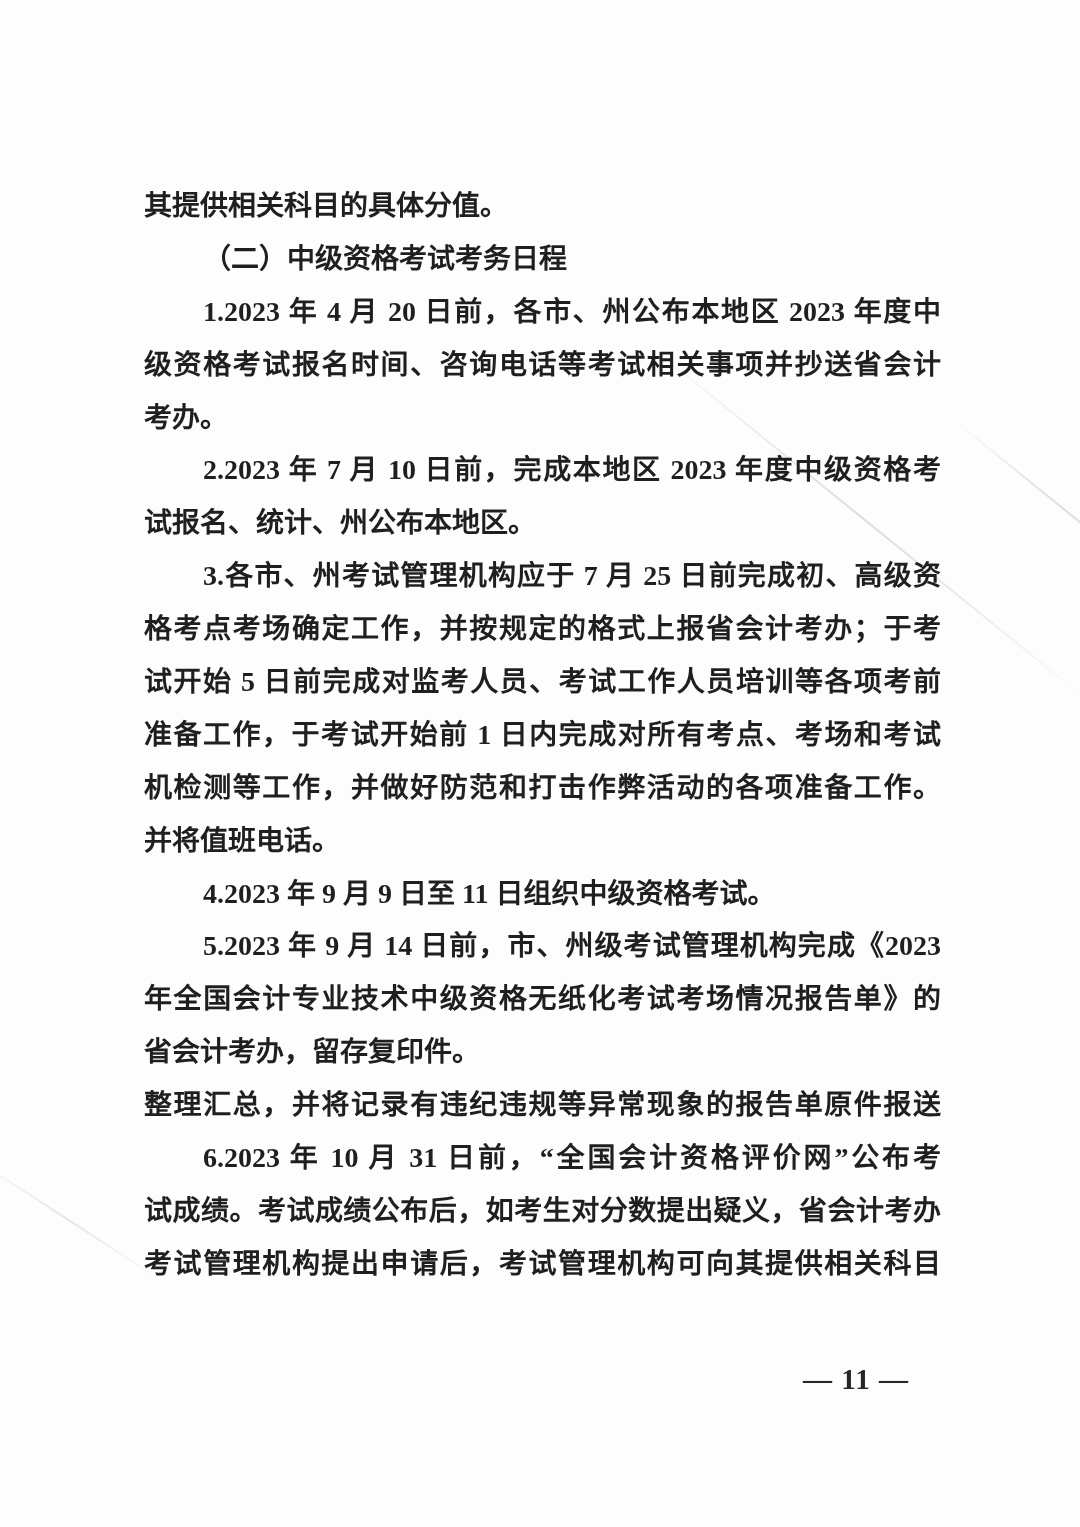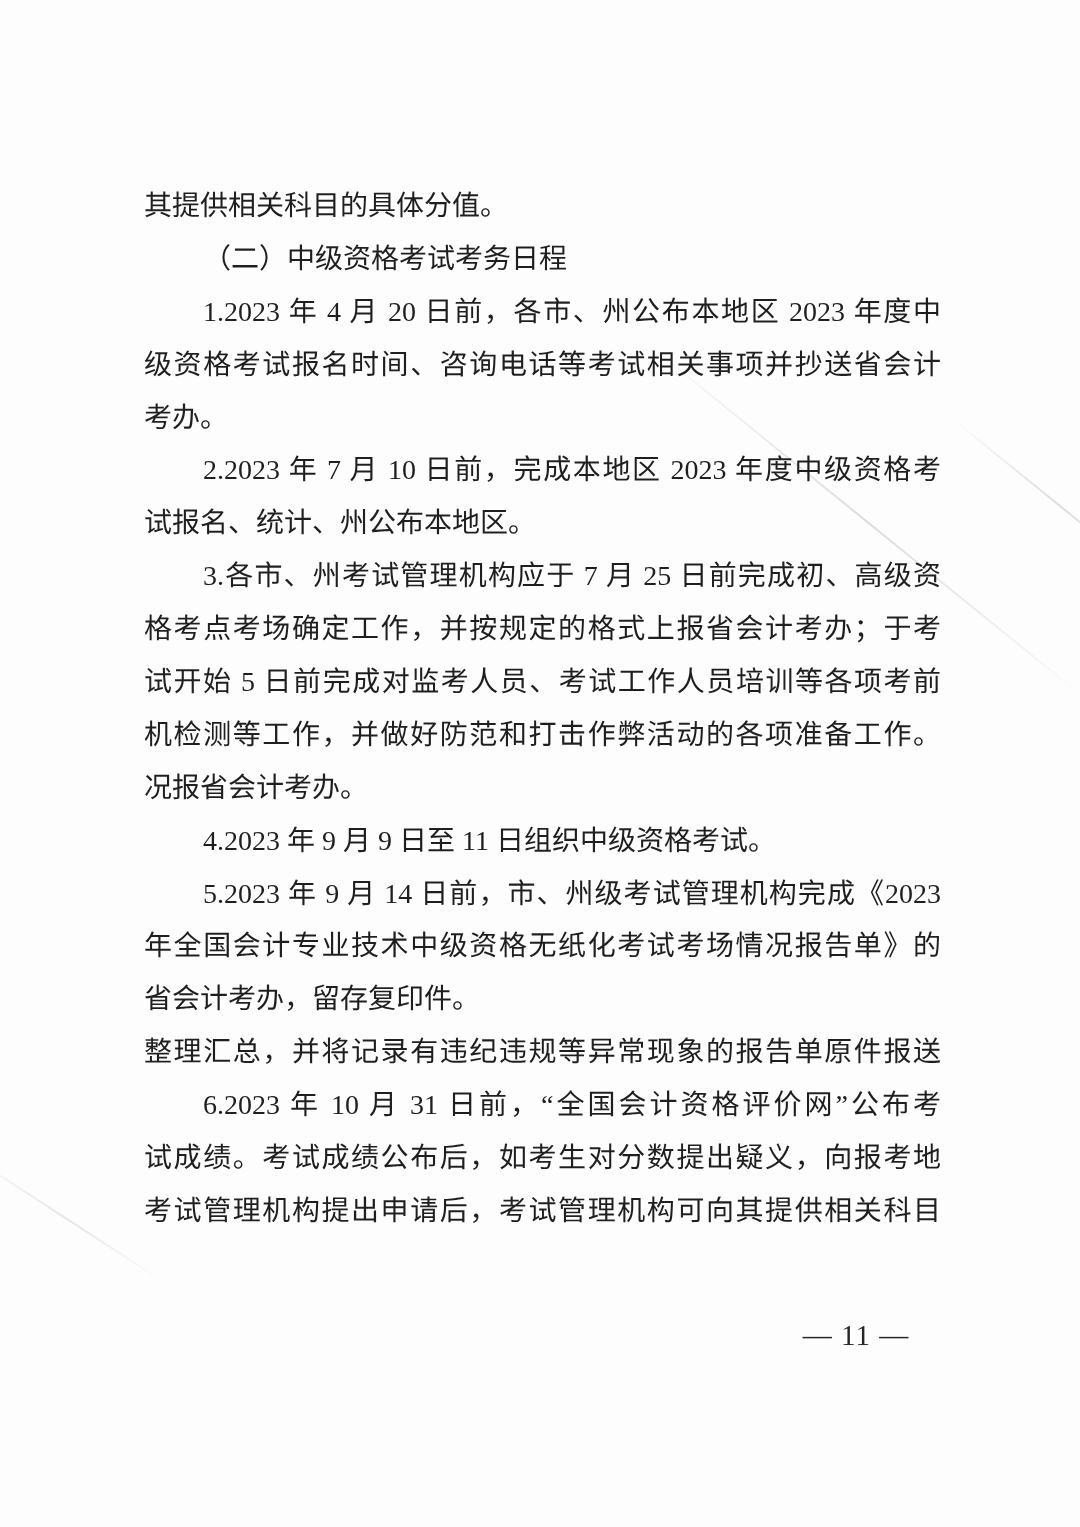--- a/index.html
+++ b/index.html
@@ -9,20 +9,21 @@
     height: 1527px;
     overflow: hidden;
     background: #fdfdfd;
     font-family: "Liberation Serif", "DejaVu Serif", serif;
   }
   .page {
     position: relative;
     width: 1080px;
     height: 1527px;
     background: #fdfdfd;
+    font-weight: bold;
   }
   
   .streak {
     position: absolute;
     height: 2px;
     background: linear-gradient(to right,
       rgba(190,190,190,0),
       rgba(180,180,180,0.45),
       rgba(190,190,190,0));
     transform-origin: left center;
@@ -50,21 +51,21 @@
     white-space: normal;
     text-align: justify;
     text-align-last: justify;
     text-justify: inter-character;
   }
   .line.indent {
     text-indent: 59px;
   }
   .page-number {
     position: absolute;
-    top: 1318px;
+    top: 1362px;
     left: 800px;
     width: 112px;
     font-size: 29px;
     line-height: 34px;
     color: #262626;
     letter-spacing: 1px;
     text-align: center;
     white-space: nowrap;
   }
 </style>
@@ -80,26 +81,27 @@
       <div class="line">其提供相关科目的具体分值。</div>
       <div class="line indent">（二）中级资格考试考务日程</div>
       <div class="line indent fill">1.2023 年 4 月 20 日前，各市、州公布本地区 2023 年度中</div>
       <div class="line fill">级资格考试报名时间、咨询电话等考试相关事项并抄送省会计</div>
       <div class="line">考办。</div>
       <div class="line indent fill">2.2023 年 7 月 10 日前，完成本地区 2023 年度中级资格考</div>
       <div class="line">试报名、统计、州公布本地区。</div>
       <div class="line indent fill">3.各市、州考试管理机构应于 7 月 25 日前完成初、高级资</div>
       <div class="line fill">格考点考场确定工作，并按规定的格式上报省会计考办；于考</div>
       <div class="line fill">试开始 5 日前完成对监考人员、考试工作人员培训等各项考前</div>
+      <div class="line fill">准备工作，于考试开始前 1 日内完成对所有考点、考场和考试</div>
       <div class="line fill">机检测等工作，并做好防范和打击作弊活动的各项准备工作。</div>
-      <div class="line">况报省会计考办。</div>
+      <div class="line">并将值班电话。</div>
       <div class="line indent">4.2023 年 9 月 9 日至 11 日组织中级资格考试。</div>
       <div class="line indent fill">5.2023 年 9 月 14 日前，市、州级考试管理机构完成《2023</div>
       <div class="line fill">年全国会计专业技术中级资格无纸化考试考场情况报告单》的</div>
       <div class="line">省会计考办，留存复印件。</div>
       <div class="line fill">整理汇总，并将记录有违纪违规等异常现象的报告单原件报送</div>
       <div class="line indent fill">6.2023 年 10 月 31 日前，“全国会计资格评价网”公布考</div>
-      <div class="line fill">试成绩。考试成绩公布后，如考生对分数提出疑义，向报考地</div>
+      <div class="line fill">试成绩。考试成绩公布后，如考生对分数提出疑义，省会计考办</div>
       <div class="line fill">考试管理机构提出申请后，考试管理机构可向其提供相关科目</div>
     </div>
 
   <div class="page-number">— 11 —</div>
 </div>
 
 </body></html>

